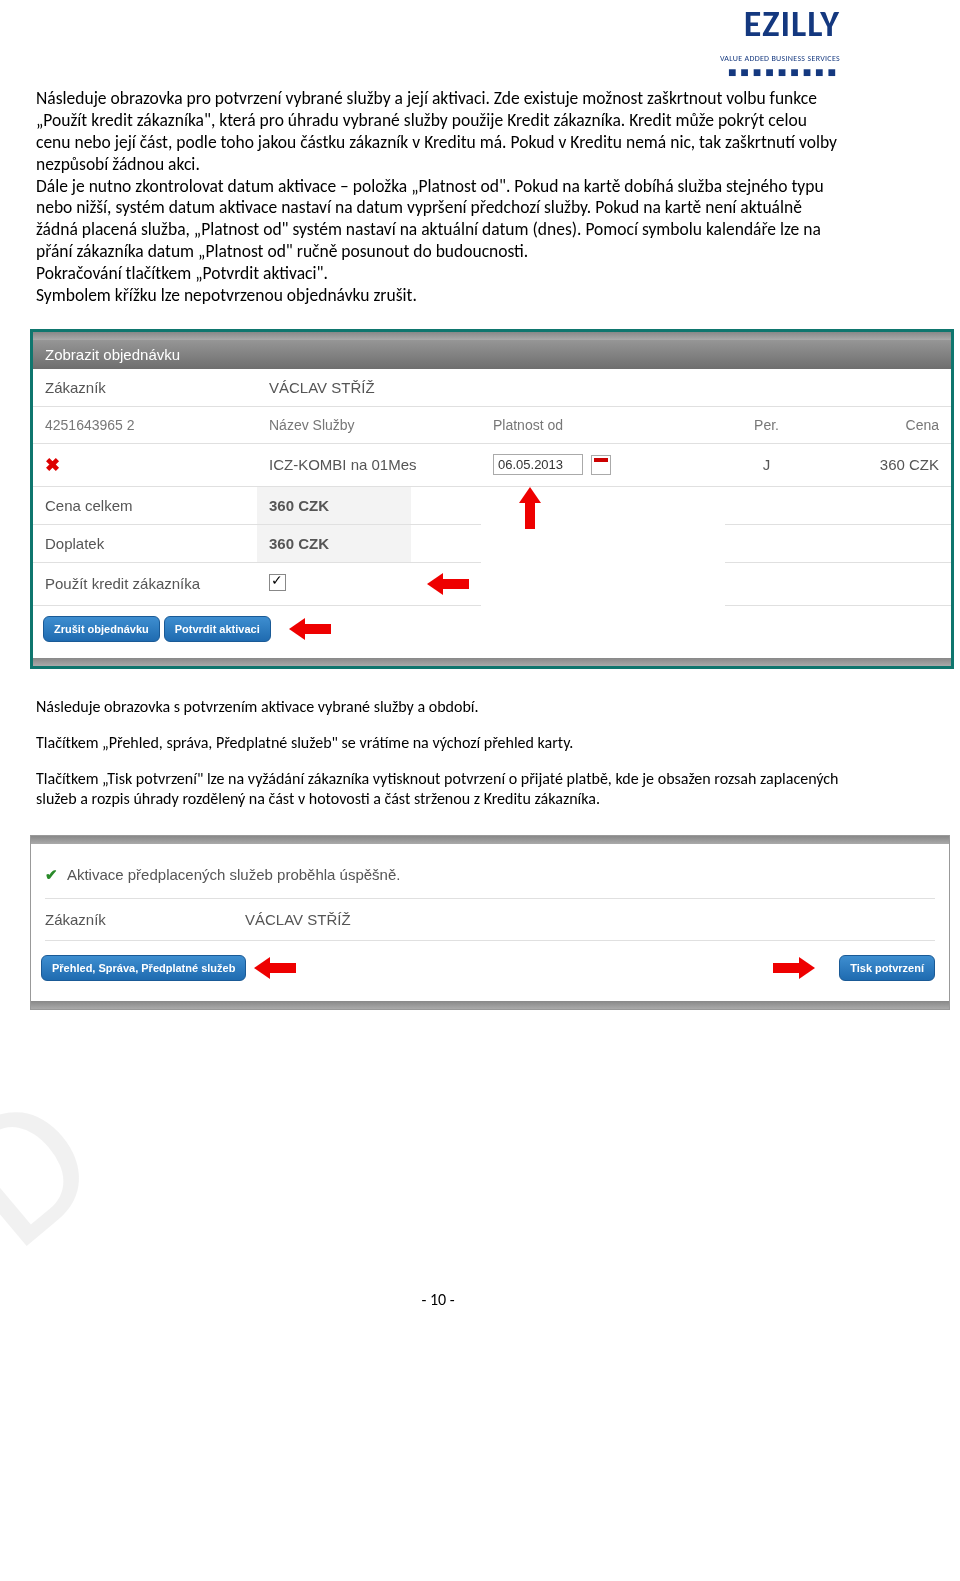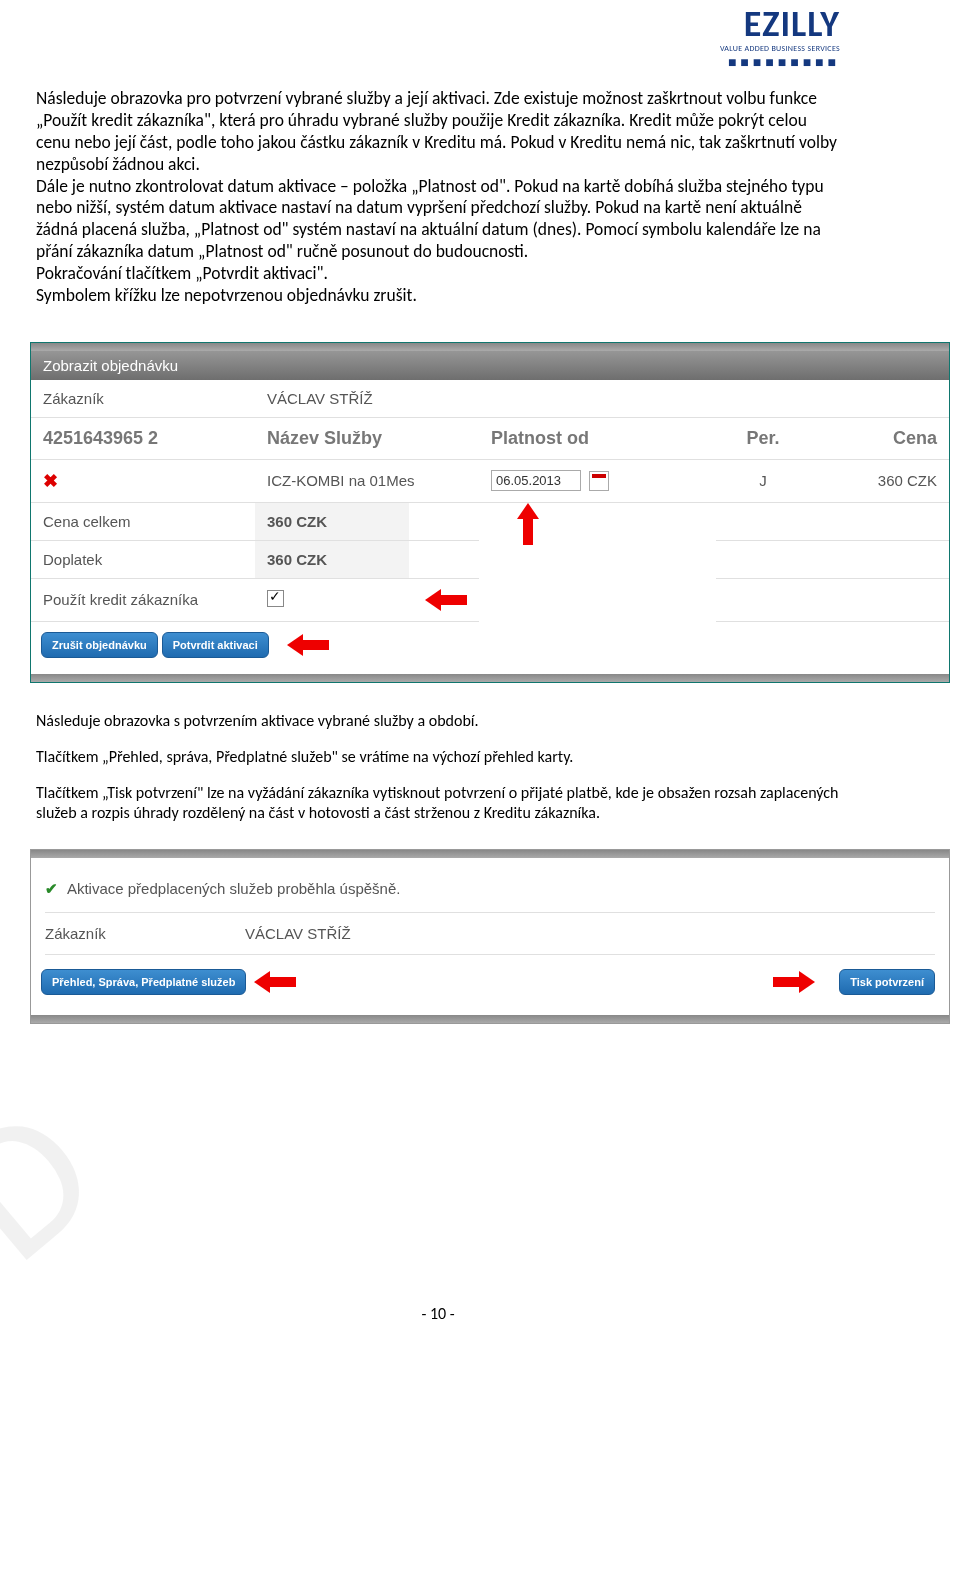--- a/index.html
+++ b/index.html
@@ -26,38 +26,38 @@
   .logo-text {
     font-size: 36px;
     font-weight: 700;
     color: #14387f;
     letter-spacing: 1px;
   }
   .logo-sub {
     font-size: 8px;
     color: #14387f;
     letter-spacing: 0.3px;
-    margin-top: 2px;
+    margin-top: 12px;
   }
   .logo-dots {
     color: #14387f;
     font-size: 14px;
     letter-spacing: 4px;
     margin-top: 4px;
   }
   .body-text {
     font-size: 17.5px;
     line-height: 1.25;
     margin-top: 78px;
   }
   .body-text p { margin: 0; }
   .screenshot1 {
-    margin: 35px -6px 0 -6px;
+    margin: 22px -6px 0 -6px;
     width: 918px;
-    border: 1px solid #0f766e;
+    border: 3px solid #0f766e;
     background: #efefef;
     font-family: Arial, sans-serif;
   }
   .gbar {
     height: 8px;
     background: linear-gradient(#888, #aaa);
   }
   .graybar {
     background: linear-gradient(#969696, #6e6e6e);
     color: #fff;
@@ -76,23 +76,23 @@
     color: #555;
   }
   table.order td, table.order th {
     padding: 10px 12px;
     border-bottom: 1px solid #e0e0e0;
     text-align: left;
     vertical-align: middle;
     font-weight: normal;
   }
   table.order th {
-    font-weight: bold;
+    font-weight: normal;
     color: #777;
-    font-size: 18px;
+    font-size: 14px;
   }
   .td-hl { background: #f3f3f3; }
   .x-icon {
     color: #d00;
     font-weight: bold;
     font-size: 18px;
   }
   .date-input {
     border: 1px solid #aaa;
     padding: 2px 4px;

